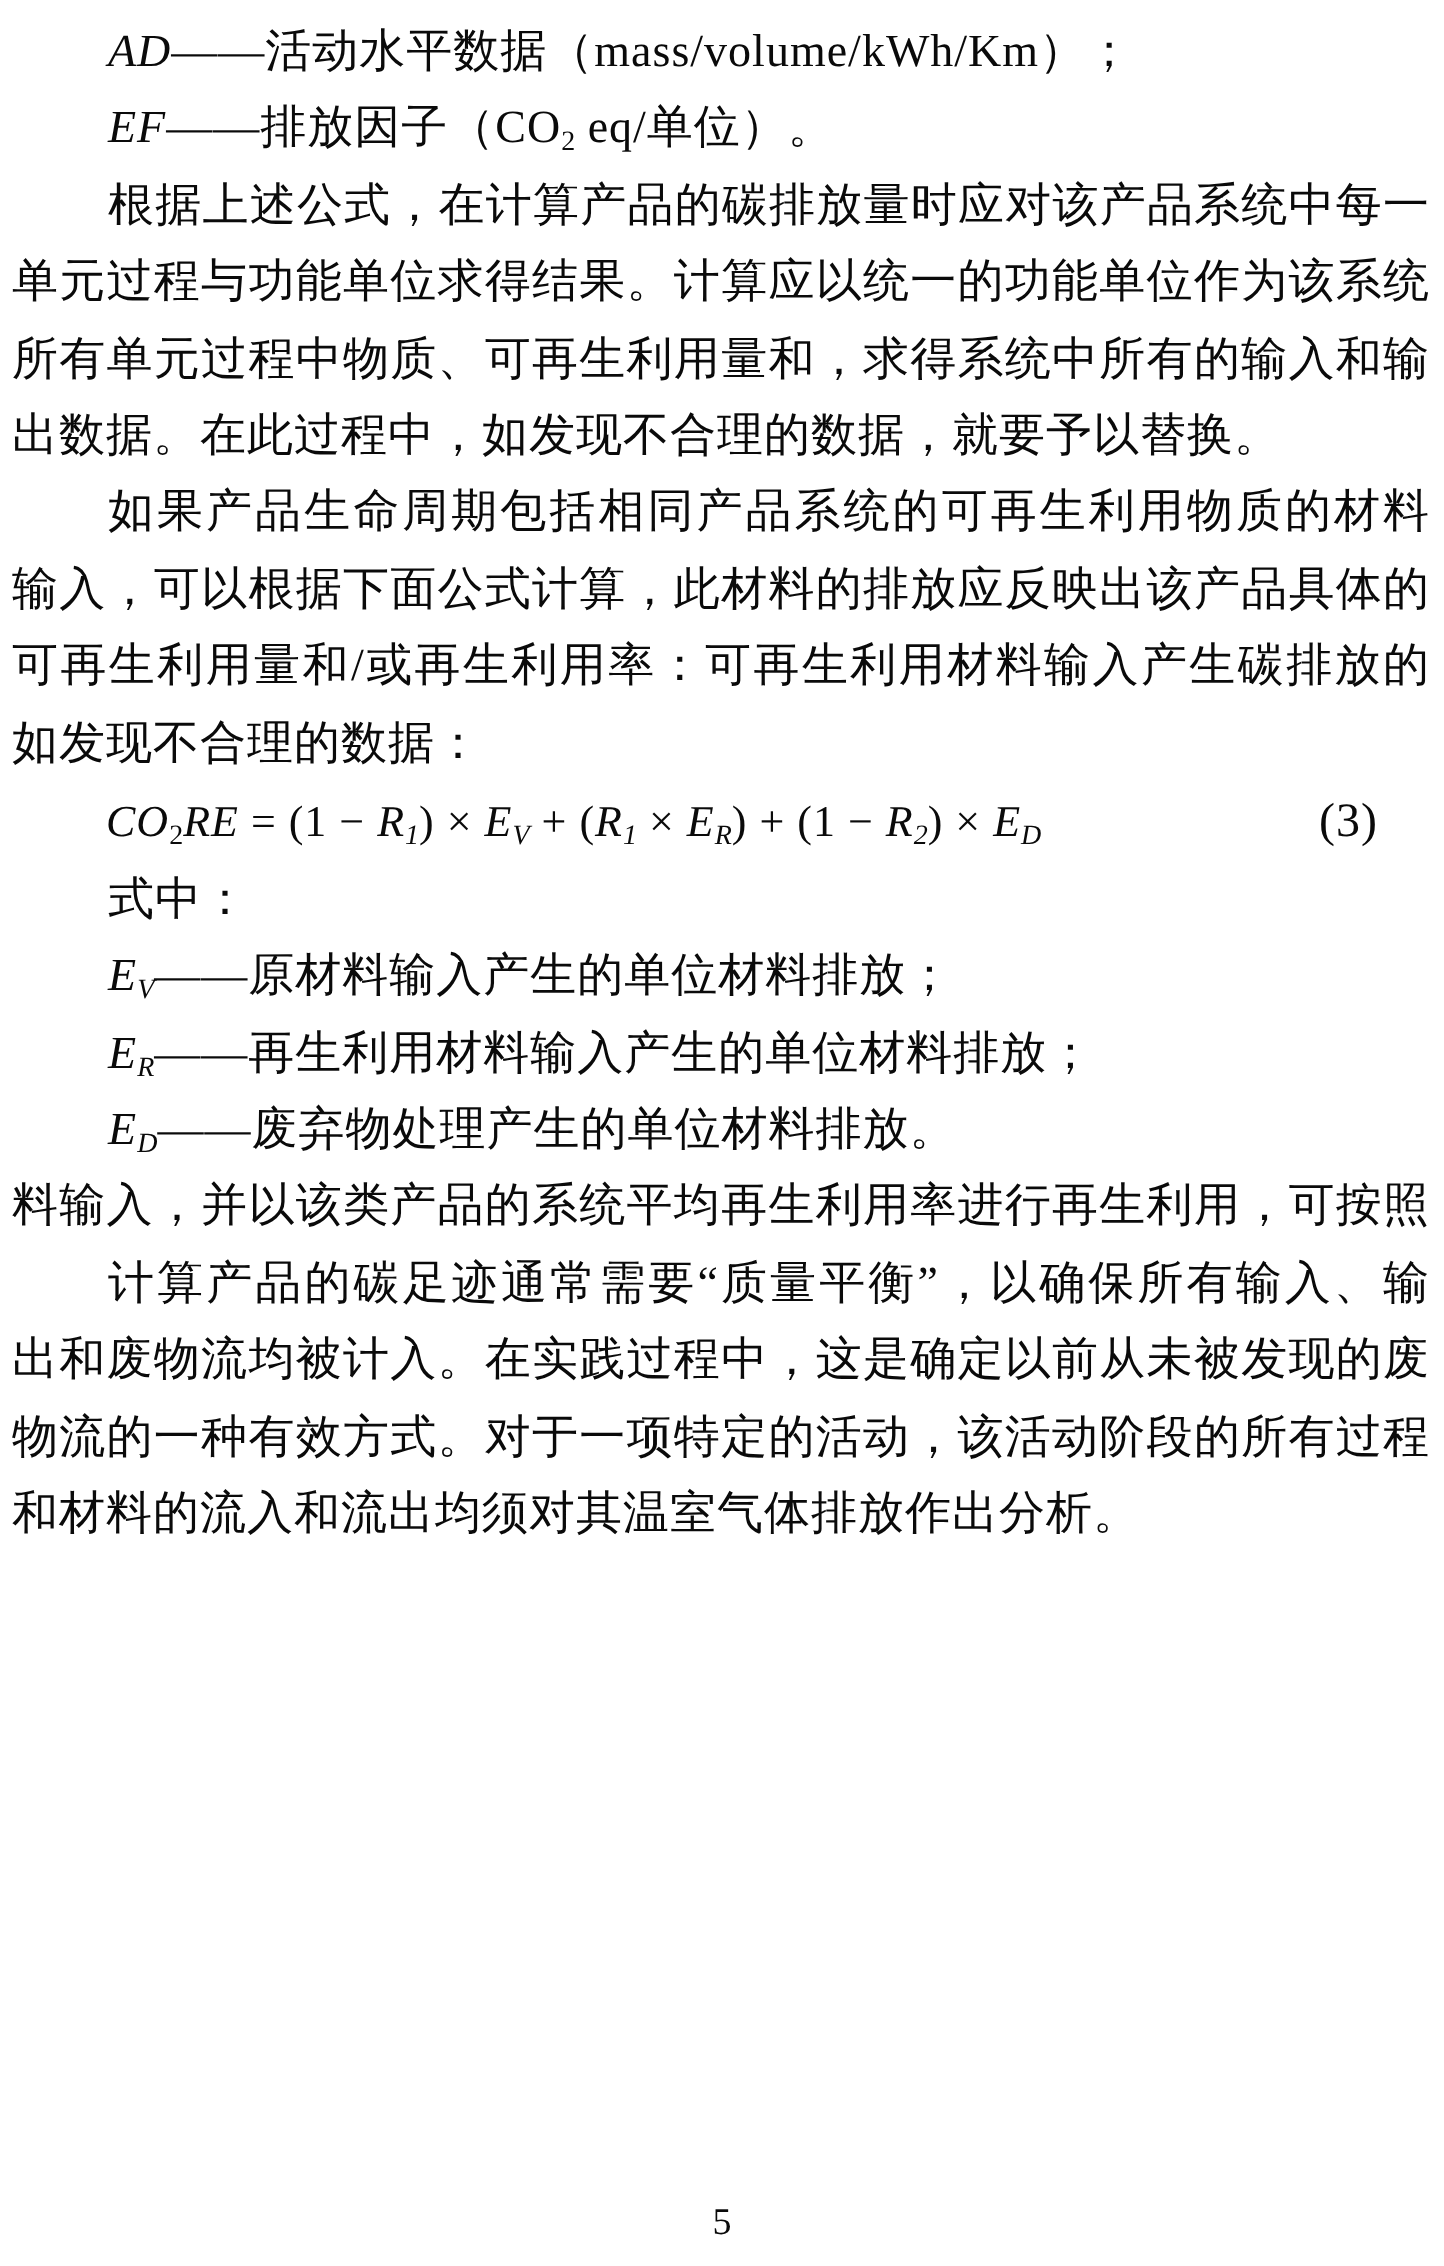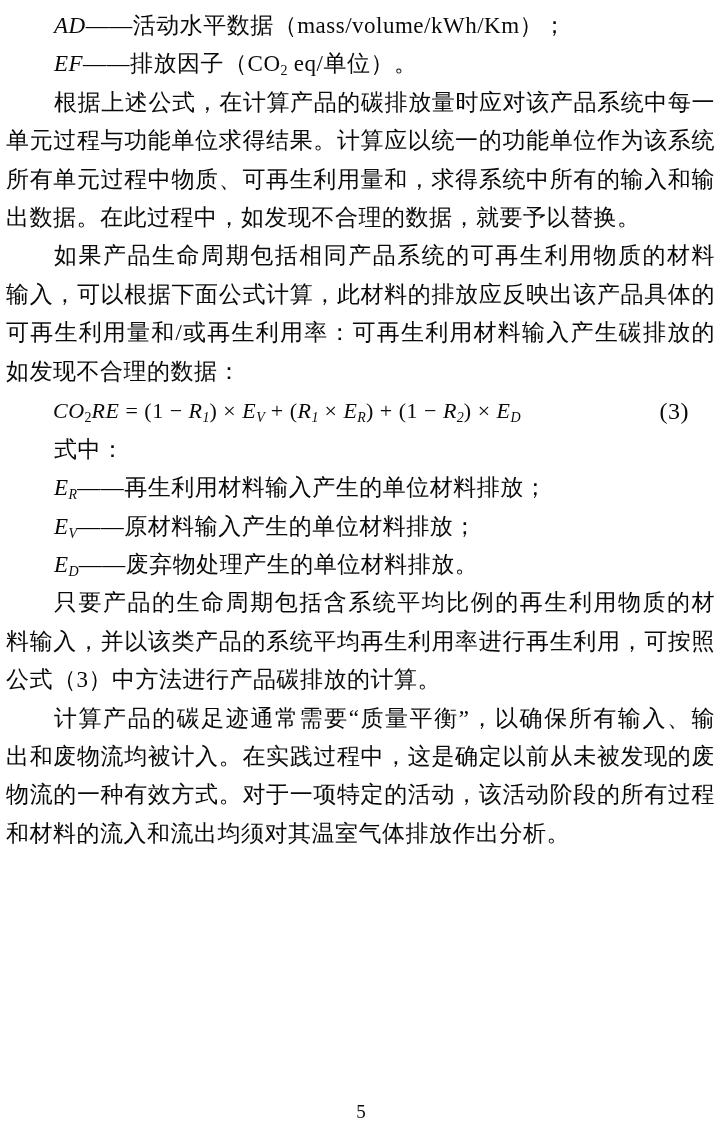--- a/index.html
+++ b/index.html
@@ -79,26 +79,24 @@
       <div class="line"><span>出数据。在此过程中，如发现不合理的数据，就要予以替换。</span></div>
       <div class="line indent fill"><span>如果产品生命周期包括相同产品系统的可再生利用物质的材料</span></div>
       <div class="line fill"><span>输入，可以根据下面公式计算，此材料的排放应反映出该产品具体的</span></div>
       <div class="line fill"><span>可再生利用量和/或再生利用率：可再生利用材料输入产生碳排放的</span></div>
       <div class="line"><span>如发现不合理的数据：</span></div>
       <div class="line formula-line">
         <span class="formula-expr"><span class="seg-i">CO</span><span class="seg-sub">2</span><span class="seg-i">RE</span><span> = (1 − </span><span class="seg-i">R</span><span class="seg-sub seg-i">1</span><span>) × </span><span class="seg-i">E</span><span class="seg-sub seg-i">V</span><span> + (</span><span class="seg-i">R</span><span class="seg-sub seg-i">1</span><span> × </span><span class="seg-i">E</span><span class="seg-sub seg-i">R</span><span>) + (1 − </span><span class="seg-i">R</span><span class="seg-sub seg-i">2</span><span>) × </span><span class="seg-i">E</span><span class="seg-sub seg-i">D</span></span>
         <span class="eq-no">(3)</span>
       </div>
       <div class="line indent"><span>式中：</span></div>
+      <div class="line indent"><span class="seg-i">E</span><span class="seg-sub seg-i">V</span><span>——原材料输入产生的单位材料排放；</span></div>
       <div class="line indent"><span class="seg-i">E</span><span class="seg-sub seg-i">R</span><span>——再生利用材料输入产生的单位材料排放；</span></div>
-      <div class="line indent"><span class="seg-i">E</span><span class="seg-sub seg-i">V</span><span>——原材料输入产生的单位材料排放；</span></div>
       <div class="line indent"><span class="seg-i">E</span><span class="seg-sub seg-i">D</span><span>——废弃物处理产生的单位材料排放。</span></div>
-      <div class="line indent fill"><span>只要产品的生命周期包括含系统平均比例的再生利用物质的材</span></div>
       <div class="line fill"><span>料输入，并以该类产品的系统平均再生利用率进行再生利用，可按照</span></div>
-      <div class="line"><span>公式（3）中方法进行产品碳排放的计算。</span></div>
       <div class="line indent fill"><span>计算产品的碳足迹通常需要“质量平衡”，以确保所有输入、输</span></div>
       <div class="line fill"><span>出和废物流均被计入。在实践过程中，这是确定以前从未被发现的废</span></div>
       <div class="line fill"><span>物流的一种有效方式。对于一项特定的活动，该活动阶段的所有过程</span></div>
       <div class="line"><span>和材料的流入和流出均须对其温室气体排放作出分析。</span></div>
     </div>
 </div>
 
 <div class="footer">
   <span>5</span>
 </div>

